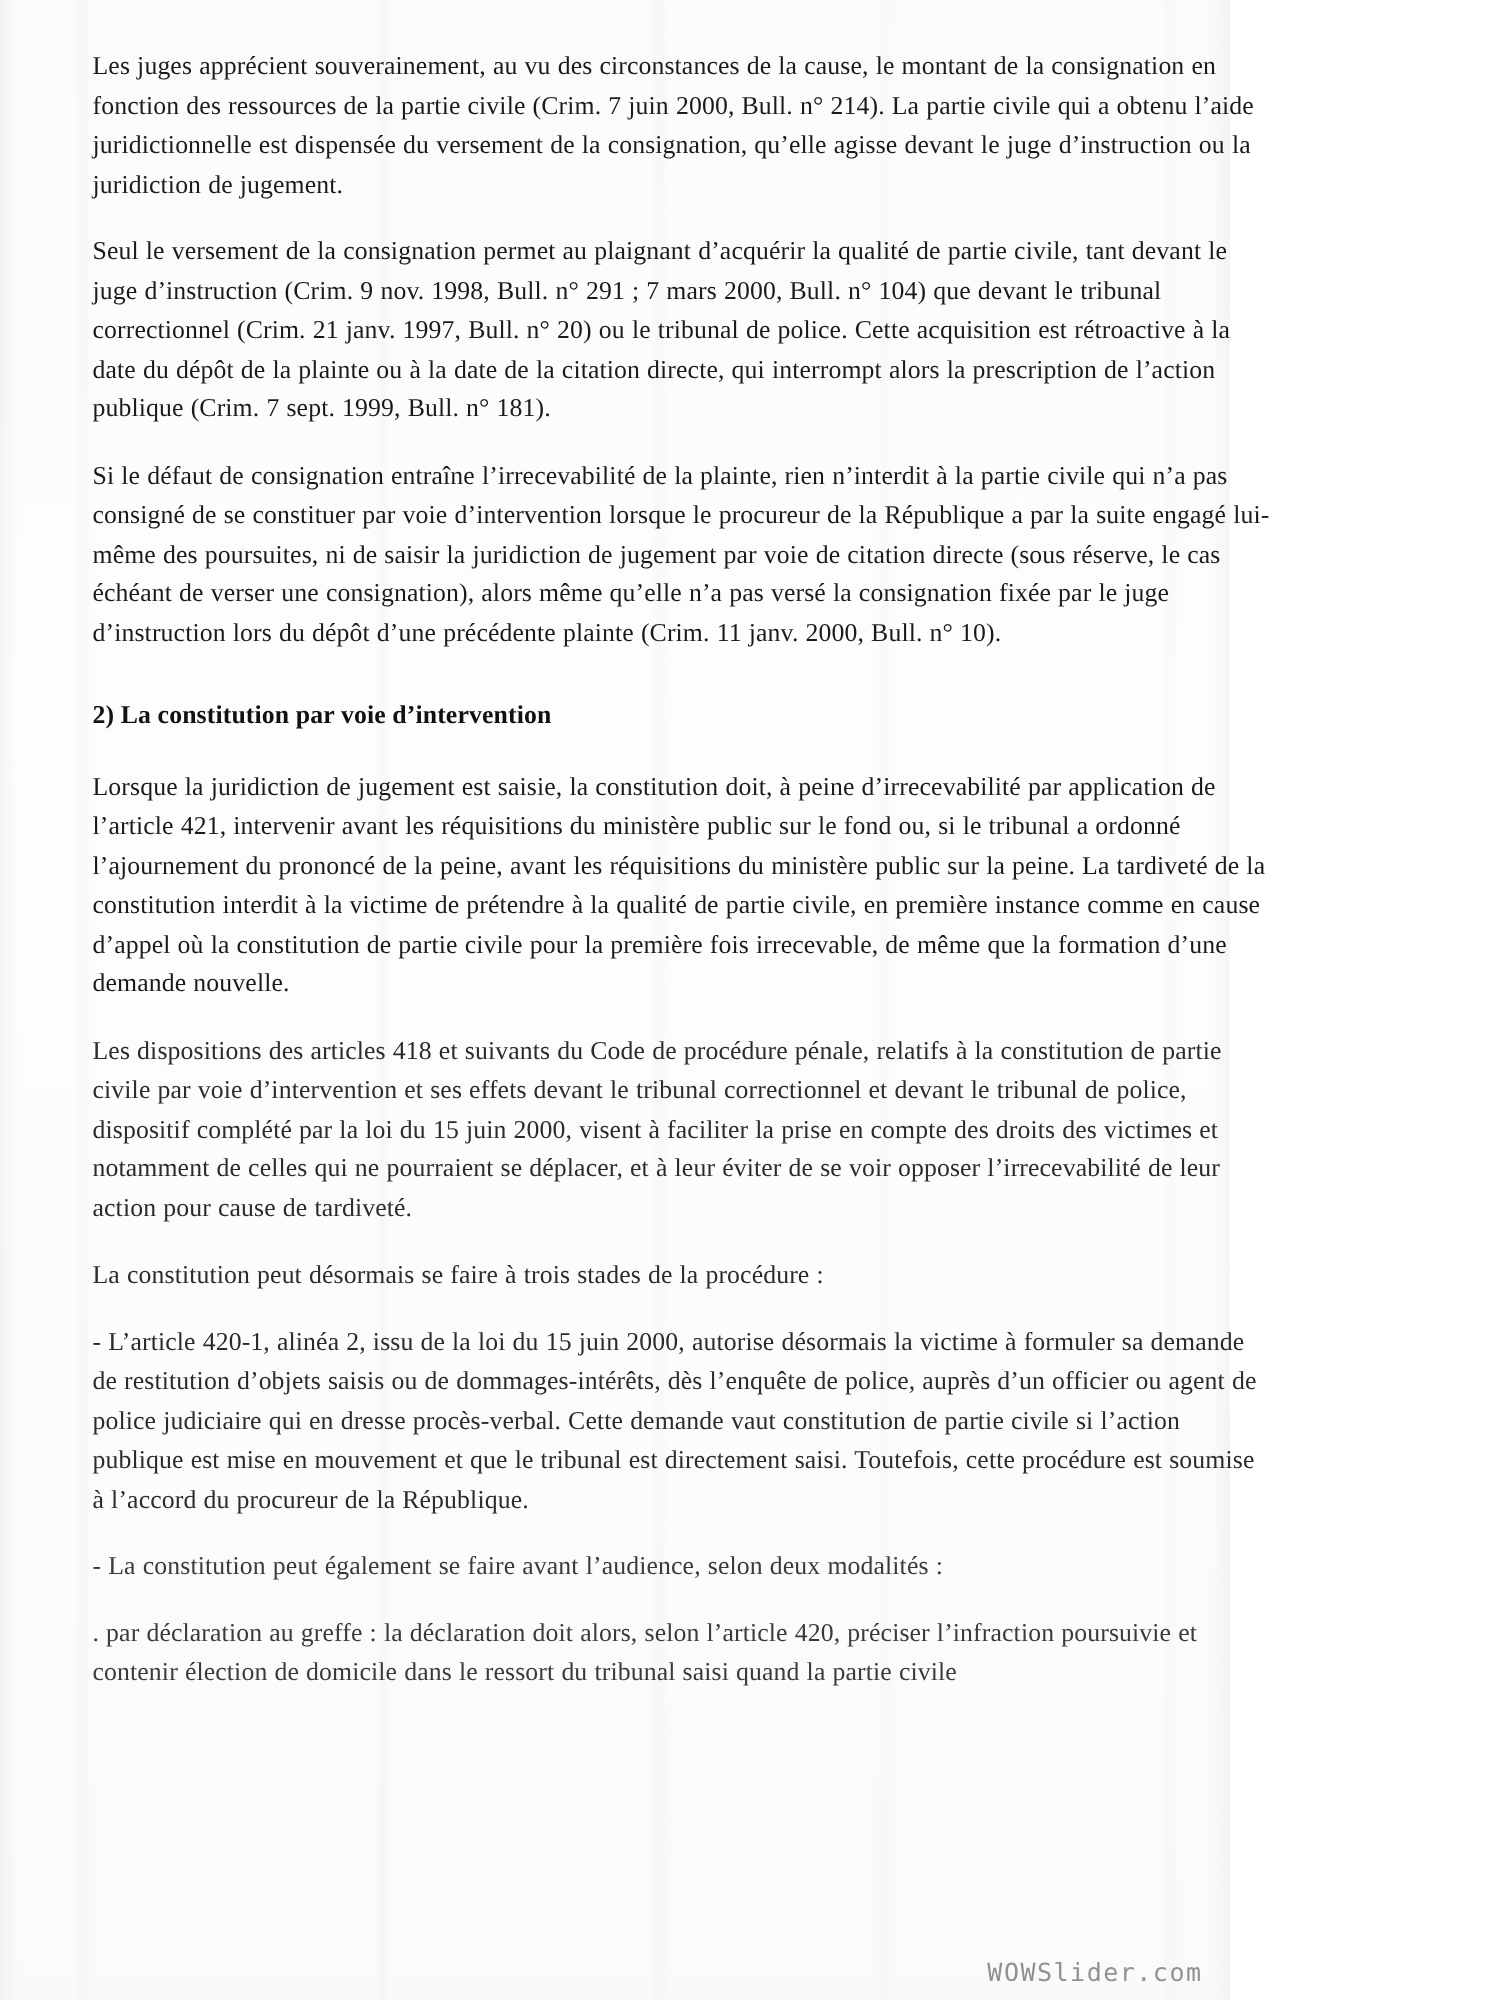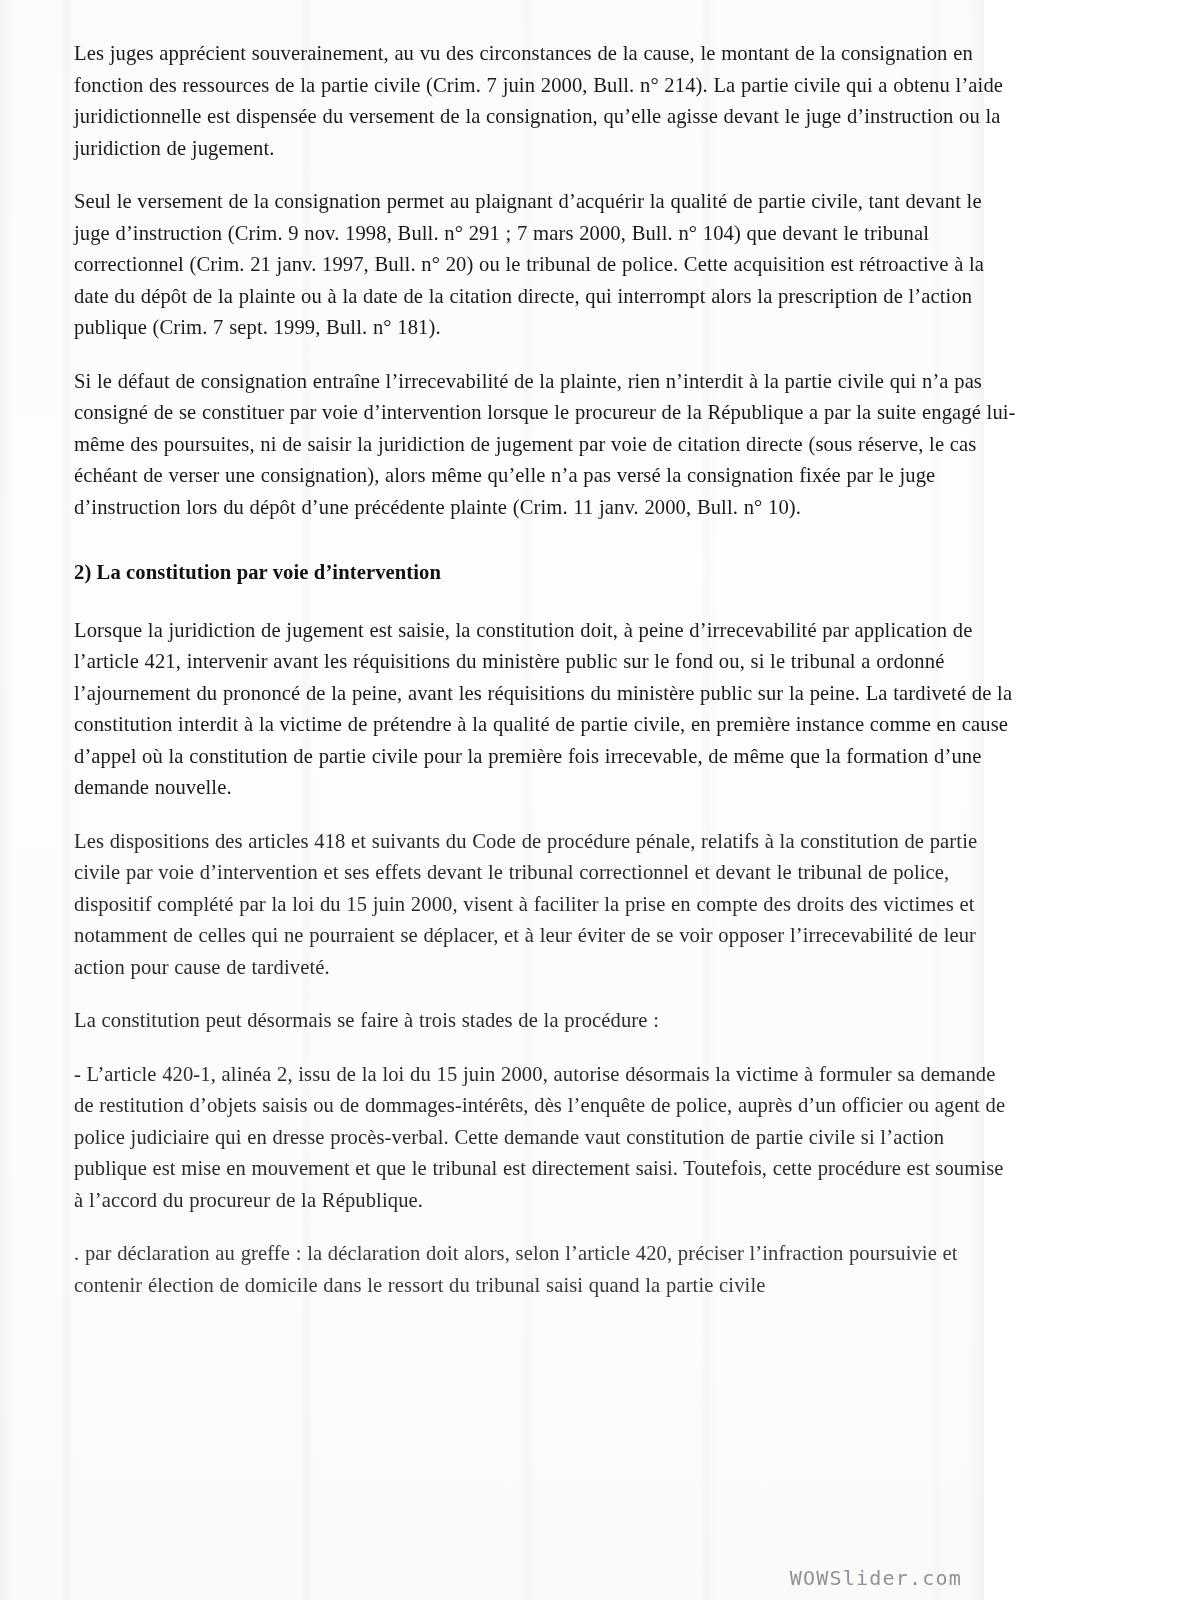--- a/index.html
+++ b/index.html
@@ -123,20 +123,21 @@
 
 
     <p class="para">Lorsque la juridiction de jugement est saisie, la constitution doit, à peine d’irrecevabilité par application de l’article 421, intervenir avant les réquisitions du ministère public sur le fond ou, si le tribunal a ordonné l’ajournement du prononcé de la peine, avant les réquisitions du ministère public sur la peine. La tardiveté de la constitution interdit à la victime de prétendre à la qualité de partie civile, en première instance comme en cause d’appel où la constitution de partie civile pour la première fois irrecevable, de même que la formation d’une demande nouvelle.</p>
 
     <p class="para faded">Les dispositions des articles 418 et suivants du Code de procédure pénale, relatifs à la constitution de partie civile par voie d’intervention et ses effets devant le tribunal correctionnel et devant le tribunal de police, dispositif complété par la loi du 15 juin 2000, visent à faciliter la prise en compte des droits des victimes et notamment de celles qui ne pourraient se déplacer, et à leur éviter de se voir opposer l’irrecevabilité de leur action pour cause de tardiveté.</p>
 
     <p class="para faded">La constitution peut désormais se faire à trois stades de la procédure :</p>
 
     <p class="para faded">- L’article 420-1, alinéa 2, issu de la loi du 15 juin 2000, autorise désormais la victime à formuler sa demande de restitution d’objets saisis ou de dommages-intérêts, dès l’enquête de police, auprès d’un officier ou agent de police judiciaire qui en dresse procès-verbal. Cette demande vaut constitution de partie civile si l’action publique est mise en mouvement et que le tribunal est directement saisi. Toutefois, cette procédure est soumise à l’accord du procureur de la République.</p>
 
+    <p class="para faded2">- La constitution peut également se faire avant l’audience, selon deux modalités :</p>
 
     <p class="para faded2">. par déclaration au greffe : la déclaration doit alors, selon l’article 420, préciser l’infraction poursuivie et contenir élection de domicile dans le ressort du tribunal saisi quand la partie civile</p>
 
   </div>
 
   <div id="watermark">WOWSlider.com</div>
 
 </div>
 
 </body></html>

